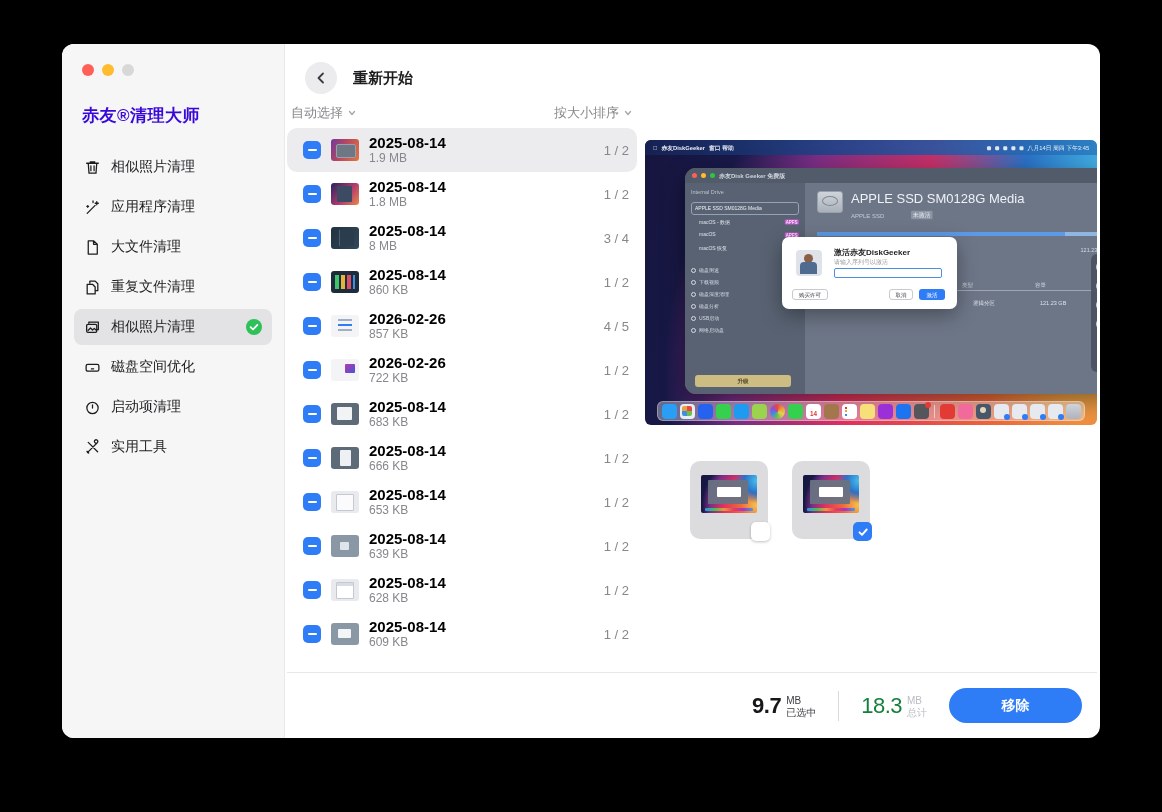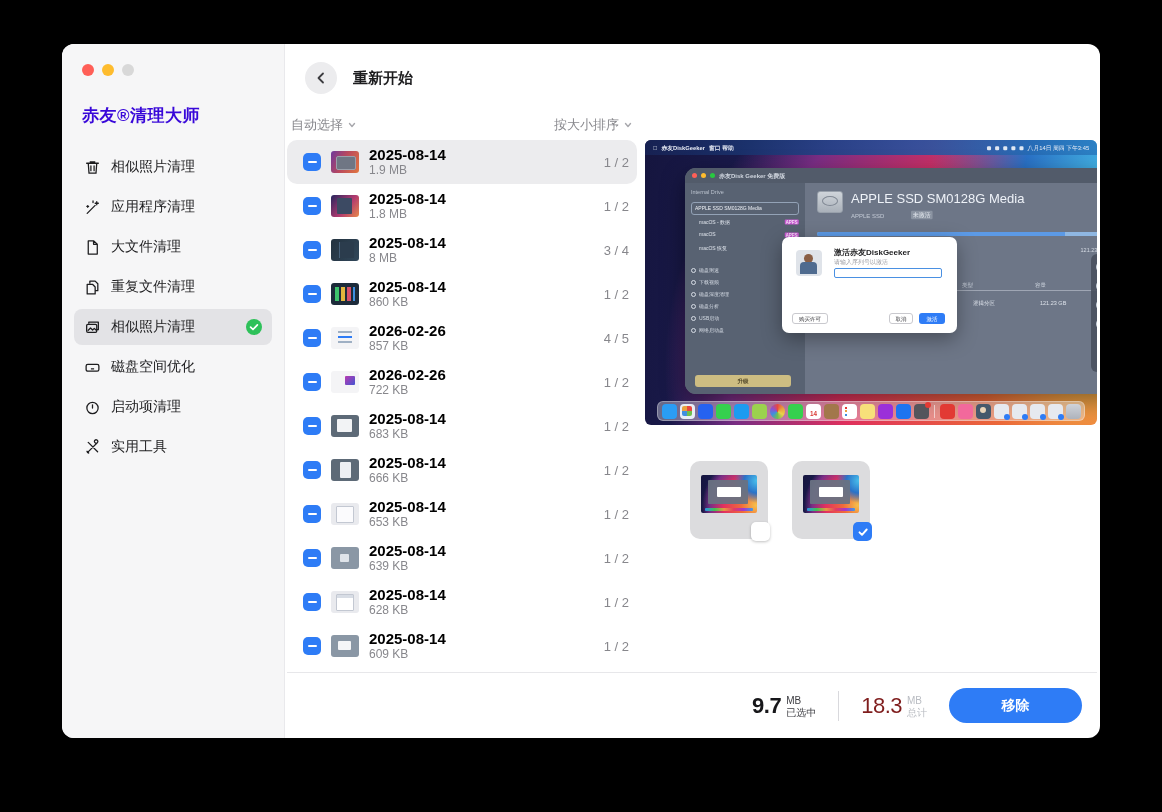--- a/index.html
+++ b/index.html
@@ -17,21 +17,21 @@
   .side-item.selected{background:#e3e3e6;}
   .side-item .sicon{width:17px;height:17px;flex-shrink:0;display:flex;align-items:center;justify-content:center;}
   .side-item .slabel{flex:1;white-space:nowrap;}
   .badge-check{width:16px;height:16px;flex-shrink:0;}
 
   
   .main{flex:1;position:relative;}
   .hdr{display:flex;align-items:center;gap:16px;padding:16px 0 0 20px;height:52px;}
   .back-btn{width:32px;height:32px;border-radius:50%;background:#ececee;display:flex;align-items:center;justify-content:center;cursor:pointer;}
   .hdr-title{font-size:15px;font-weight:bold;color:#1d1d1f;}
-  .toolbar{display:flex;justify-content:space-between;align-items:center;width:348px;margin:20px 0 6px 2px;padding:0 2px 0 4px;}
+  .toolbar{display:flex;justify-content:space-between;align-items:center;width:348px;margin:8px 0 6px 2px;padding:0 2px 0 4px;}
   .dd{display:flex;align-items:center;gap:4px;font-size:13px;color:#87878c;cursor:pointer;}
 
   .content{display:flex;align-items:flex-start;}
   .listcol{width:350px;margin-left:2px;}
   .row{display:flex;align-items:center;height:44px;border-radius:10px;padding:0 8px 0 16px;gap:10px;}
   .row.hl{background:#ececee;}
   .cb{width:18px;height:18px;border-radius:5px;background:#2e7cf6;flex-shrink:0;display:flex;align-items:center;justify-content:center;cursor:pointer;}
   .cb .minus{width:9px;height:2px;background:#fff;border-radius:1px;}
   .thumb{width:28px;height:22px;border-radius:3px;flex-shrink:0;position:relative;overflow:hidden;background:#888;}
   .rtext{flex:1;line-height:1.15;}
@@ -113,21 +113,21 @@
   .dg-caption{margin-top:3px;color:#c3cad5;font-size:10px;transform:scale(.55);transform-origin:left top;line-height:1.3;white-space:nowrap;}
   .dg-statline{position:absolute;right:10px;top:64px;color:#d4dae3;font-size:10px;transform:scale(.55);transform-origin:right top;}
   .dg-table{position:absolute;left:12px;right:10px;top:96px;}
   .dg-th,.dg-tr{display:flex;color:#cdd4de;height:12px;align-items:center;}
   .dg-th{border-bottom:1px solid rgba(220,226,235,.45);}
   .dg-th span,.dg-tr span{flex:1;font-size:10px;transform:scale(.55);transform-origin:left center;white-space:nowrap;}
   .dg-tr{margin-top:6px;color:#dde2ea;}
   .dg-sidebar-right{position:absolute;right:4px;top:86px;width:22px;height:118px;background:rgba(73,81,95,.9);border-radius:6px;display:flex;flex-direction:column;align-items:center;gap:7px;padding-top:7px;}
   .dg-sidebar-right .c{width:12px;height:12px;border:1px solid #cdd4de;border-radius:50%;}
 
-  .dlg{position:absolute;left:137px;top:97px;width:175px;height:96px;background:#fff;border-radius:7px;box-shadow:0 6px 20px rgba(0,0,0,.35);}
+  .dlg{position:absolute;left:137px;top:97px;width:175px;height:72px;background:#fff;border-radius:7px;box-shadow:0 6px 20px rgba(0,0,0,.35);}
   .dlg-av{position:absolute;left:14px;top:13px;width:26px;height:26px;border-radius:4px;background:#dfe3e9;overflow:hidden;}
   .dlg-av::before{content:"";position:absolute;left:8px;top:4px;width:9px;height:9px;border-radius:50%;background:#8a5f45;}
   .dlg-av::after{content:"";position:absolute;left:4px;top:12px;width:17px;height:12px;border-radius:4px 4px 0 0;background:#4f6b8f;}
   .dlg-title{position:absolute;left:52px;top:10px;color:#1d1d1f;font-weight:bold;font-size:10px;transform:scale(.8);transform-origin:left top;white-space:nowrap;}
   .dlg-sub{position:absolute;left:52px;top:21px;color:#9a9aa0;font-size:10px;transform:scale(.6);transform-origin:left top;white-space:nowrap;}
   .dlg-input{position:absolute;left:52px;top:31px;width:108px;height:10px;border:1px solid #4a90e2;border-radius:2px;background:#fff;}
   .dlg-btn{position:absolute;height:11px;border-radius:3px;display:flex;align-items:center;justify-content:center;}
   .dlg-btn span{font-size:10px;transform:scale(.55);white-space:nowrap;}
   .dlg-buy{left:10px;bottom:9px;width:36px;border:1px solid #c9c9ce;color:#3c3c40;background:#fff;}
   .dlg-cancel{right:44px;bottom:9px;width:24px;border:1px solid #c9c9ce;color:#3c3c40;background:#fff;}
@@ -164,21 +164,21 @@
   .mini-shot .mdock{position:absolute;left:4px;right:4px;bottom:2px;height:3px;background:linear-gradient(90deg,#2a9df4,#35d04e,#e8a23f,#e33a62,#9b30d9,#2a9df4);border-radius:1px;opacity:.9;}
   .cmp-cb{position:absolute;right:-2px;bottom:-2px;width:19px;height:19px;border-radius:5px;cursor:pointer;}
   .cmp-cb.off{background:#fff;box-shadow:0 1px 3px rgba(0,0,0,.25);}
   .cmp-cb.on{background:#2e7cf6;display:flex;align-items:center;justify-content:center;}
 
   
   .footline{position:absolute;left:2px;right:3px;top:628px;height:1px;background:#e7e7ea;}
   .footer{position:absolute;left:0;right:18px;top:629px;height:65px;display:flex;align-items:center;justify-content:flex-end;gap:22px;}
   .stat{display:flex;align-items:center;gap:5px;}
   .stat .big{font-size:22px;font-weight:bold;color:#17171a;letter-spacing:-.5px;}
-  .stat.total .big{color:#7f1d1d;font-weight:normal;}
+  .stat.total .big{color:#15803d;font-weight:normal;}
   .stat .sub{display:flex;flex-direction:column;line-height:1.15;padding-top:2px;}
   .stat .sub span{font-size:10px;color:#3c3c41;}
   .stat.total .sub span{color:#b9bcc2;}
   .vline{width:1px;height:30px;background:#d9d9dd;}
   .remove-btn{width:133px;height:35px;border:none;border-radius:18px;background:#2e7cf6;color:#fff;font-size:14px;font-weight:bold;cursor:pointer;}
 </style>
 </head>
 <body>
 
 <div id="stage">

